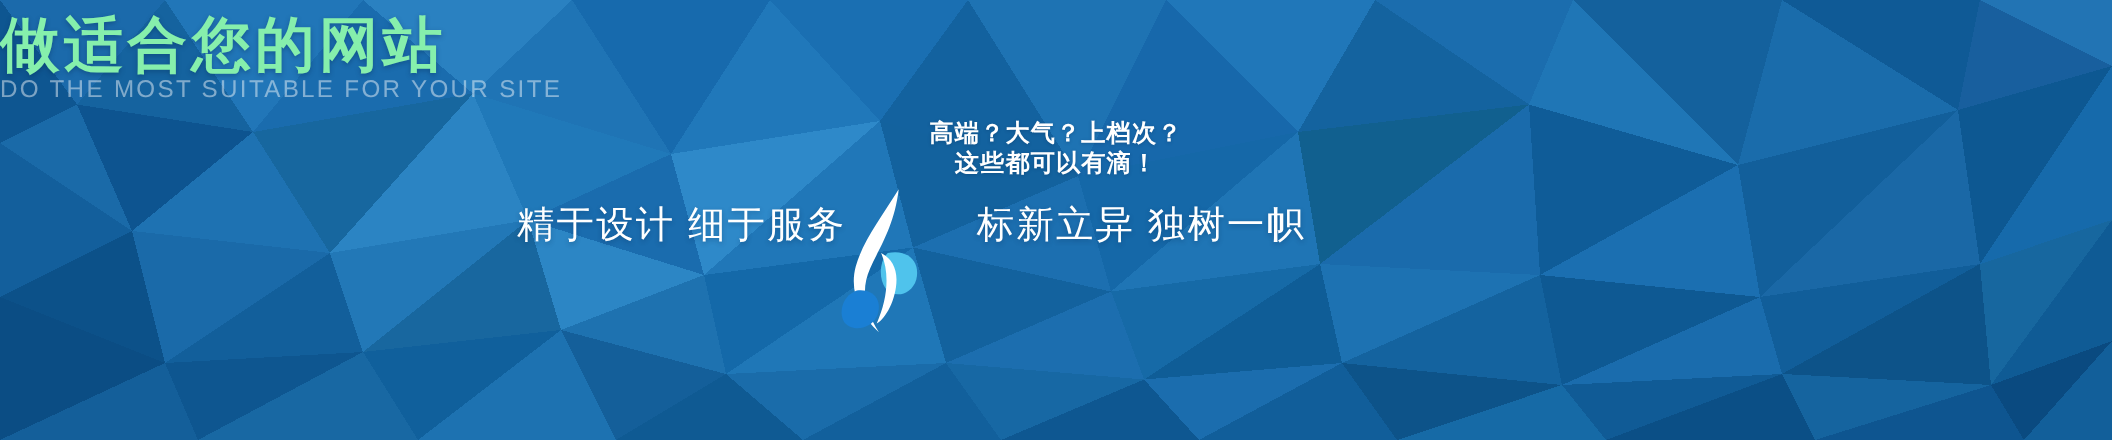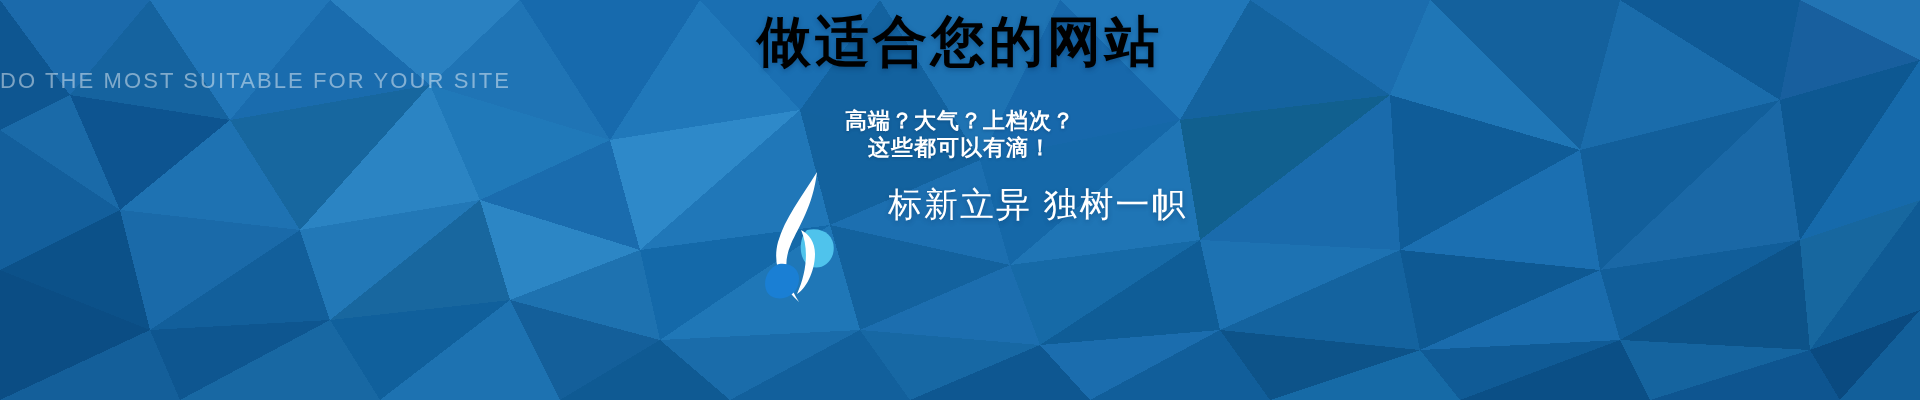--- a/index.html
+++ b/index.html
@@ -27,22 +27,22 @@
     inset: 0;
     z-index: 5;
   }
 
   
   .headline {
     position: absolute;
     top: 8px;
     left: 0;
     width: 100%;
-    text-align: center;
-    color: #000000;
+    text-align: left;
+    color: #86efac;
     font-size: 54px;
     font-weight: bold;
     letter-spacing: 4px;
     line-height: 66px;
     text-shadow: 0 2px 5px rgba(0,38,76,0.35);
     white-space: nowrap;
   }
   .subtitle {
     position: absolute;
     top: 70px;
@@ -208,20 +208,21 @@
   <div class="content">
 
     <div class="headline">做适合您的网站</div>
 
     <div class="subtitle">DO THE MOST SUITABLE FOR YOUR SITE</div>
 
     <div class="tagline line1">高端？大气？上档次？</div>
 
     <div class="tagline line2">这些都可以有滴！</div>
 
+    <div class="slogan left">精于设计 细于服务</div>
 
     <div class="slogan right">标新立异 独树一帜</div>
 
     <svg class="logo" viewBox="0 0 110 140">
 
       <path d="M72 4 C 56 30, 40 50, 33 74 C 27 96, 36 118, 54 134
                C 40 112, 38 94, 46 76 C 54 58, 68 38, 72 4 Z" fill="#ffffff"></path>
 
       <path d="M62 62 C 80 58, 92 70, 88 86 C 84 100, 68 104, 60 94
                C 54 86, 54 70, 62 62 Z" fill="#4fc3ec"></path>

